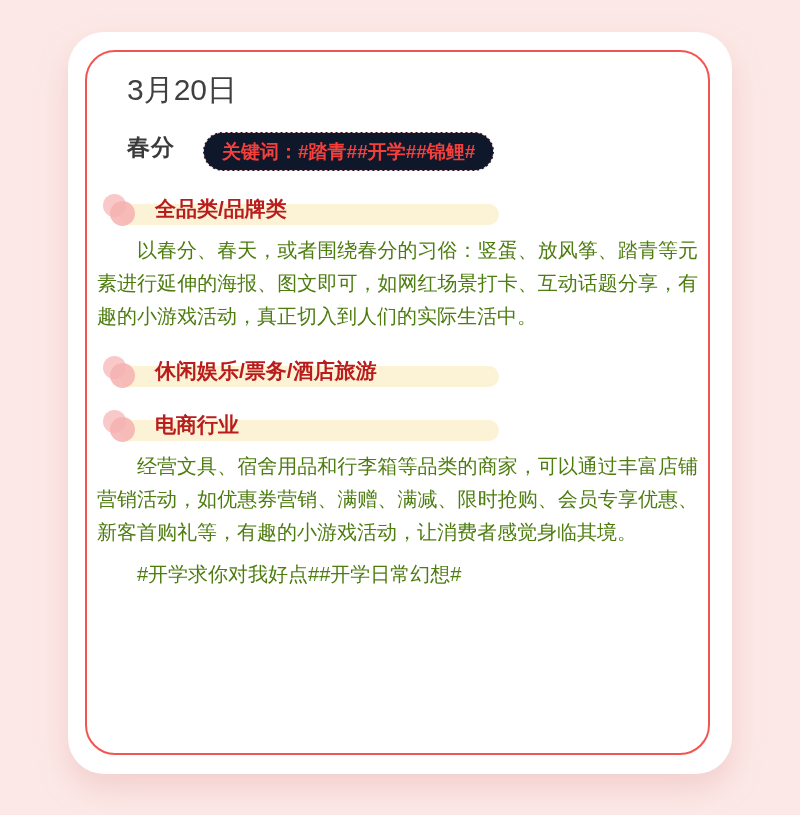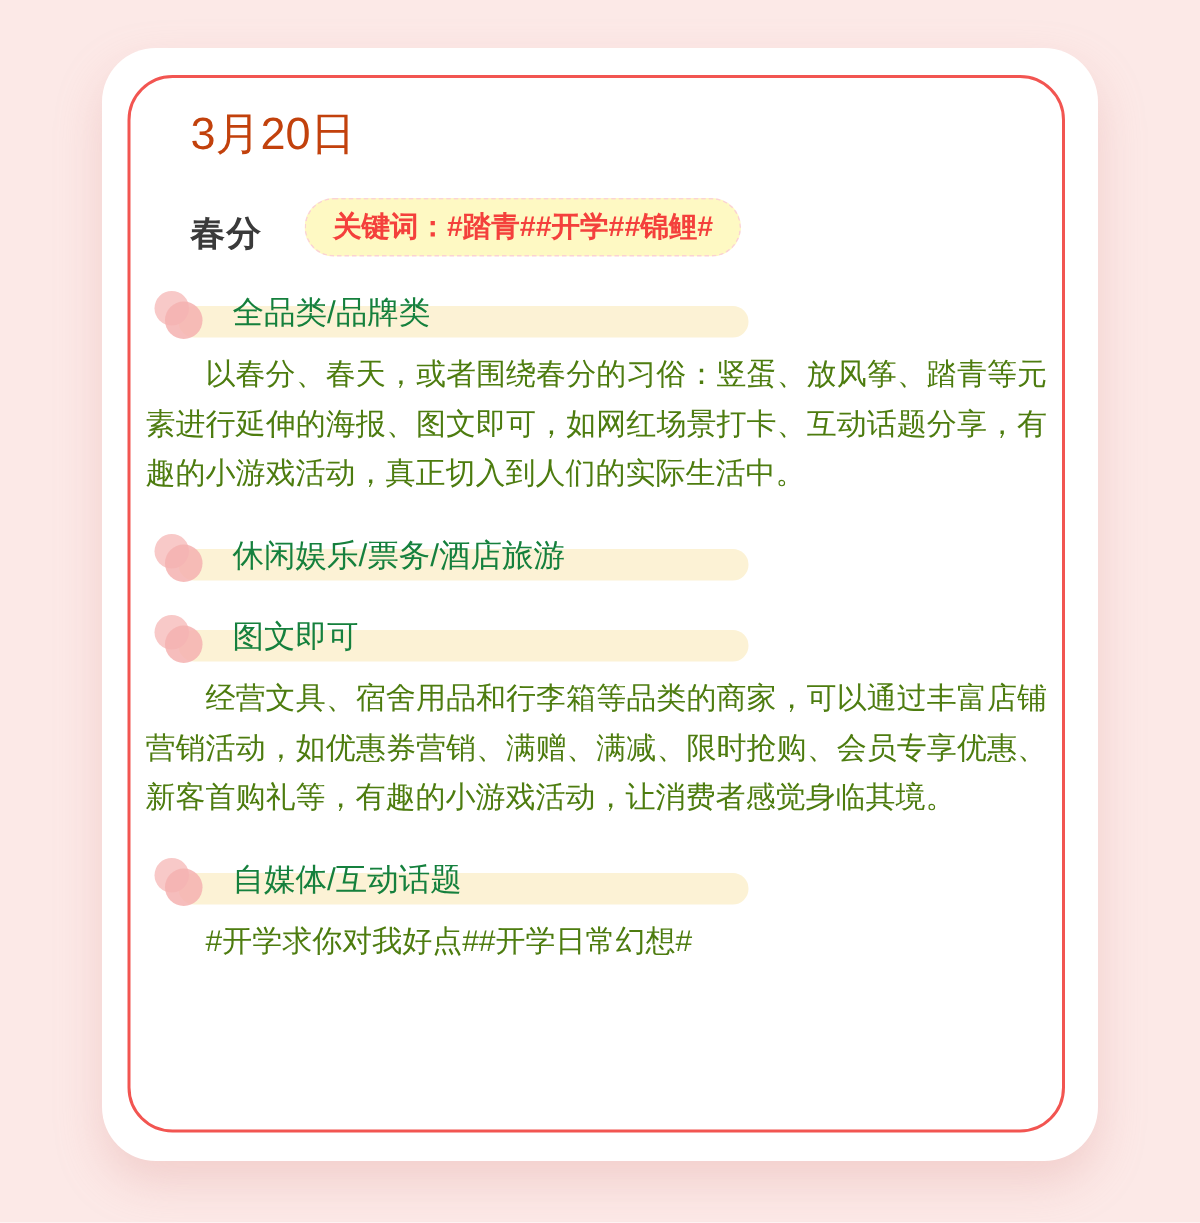--- a/index.html
+++ b/index.html
@@ -25,36 +25,36 @@
     border:2px solid #f25551;
     border-radius:30px;
     box-sizing:content-box;
     overflow:hidden;
   }
   .date-title{
     margin:22px 0 0 40px;
     font-size:30px;
     line-height:32px;
     font-weight:500;
-    color:#c2410c;
+    color:#404040;
   }
   .subtitle-row{
     margin:26px 0 0 40px;
     display:flex;
-    align-items:flex-end;
+    align-items:flex-start;
   }
   .festival{
     font-size:23px;
     font-weight:bold;
     color:#3a3a3a;
     letter-spacing:1px;
   }
   .keyword-pill{
     margin-left:28px;
-    background:#fef9c3;
+    background:#0f172a;
     border:1px dashed #fbd3d3;
     color:#f4403c;
     font-weight:bold;
     font-size:19px;
     line-height:19px;
     padding:9px 18px;
     border-radius:22px;
     white-space:nowrap;
   }
   .section-head{
@@ -89,22 +89,22 @@
     width:25px;height:25px;
     background:#f5b1b0;
     opacity:0.85;
   }
   .section-title{
     position:relative;
     margin:0;
     padding-left:52px;
     font-size:21px;
     line-height:32px;
-    font-weight:normal;
-    color:#15803d;
+    font-weight:bold;
+    color:#b91c1c;
     z-index:2;
   }
   .section-body{
     margin:9px 10px 0 10px;
     font-size:20px;
     line-height:33px;
     color:#4d7c0f;
     text-align:justify;
     text-indent:2em;
   }
@@ -140,28 +140,20 @@
       </span>
       <h2 class="section-title">休闲娱乐/票务/酒店旅游</h2>
     </div>
 
     <div class="section-head">
       <span class="section-bar"></span>
       <span class="section-dot">
         <span class="dot-back"></span>
         <span class="dot-front"></span>
       </span>
-      <h2 class="section-title">图文即可</h2>
+      <h2 class="section-title">电商行业</h2>
     </div>
     <p class="section-body">经营文具、宿舍用品和行李箱等品类的商家，可以通过丰富店铺营销活动，如优惠券营销、满赠、满减、限时抢购、会员专享优惠、新客首购礼等，有趣的小游戏活动，让消费者感觉身临其境。</p>
 
-    <div class="section-head">
-      <span class="section-bar"></span>
-      <span class="section-dot">
-        <span class="dot-back"></span>
-        <span class="dot-front"></span>
-      </span>
-      <h2 class="section-title">自媒体/互动话题</h2>
-    </div>
     <p class="section-body">#开学求你对我好点##开学日常幻想#</p>
 
   </div>
 </div>
 
 </body></html>

